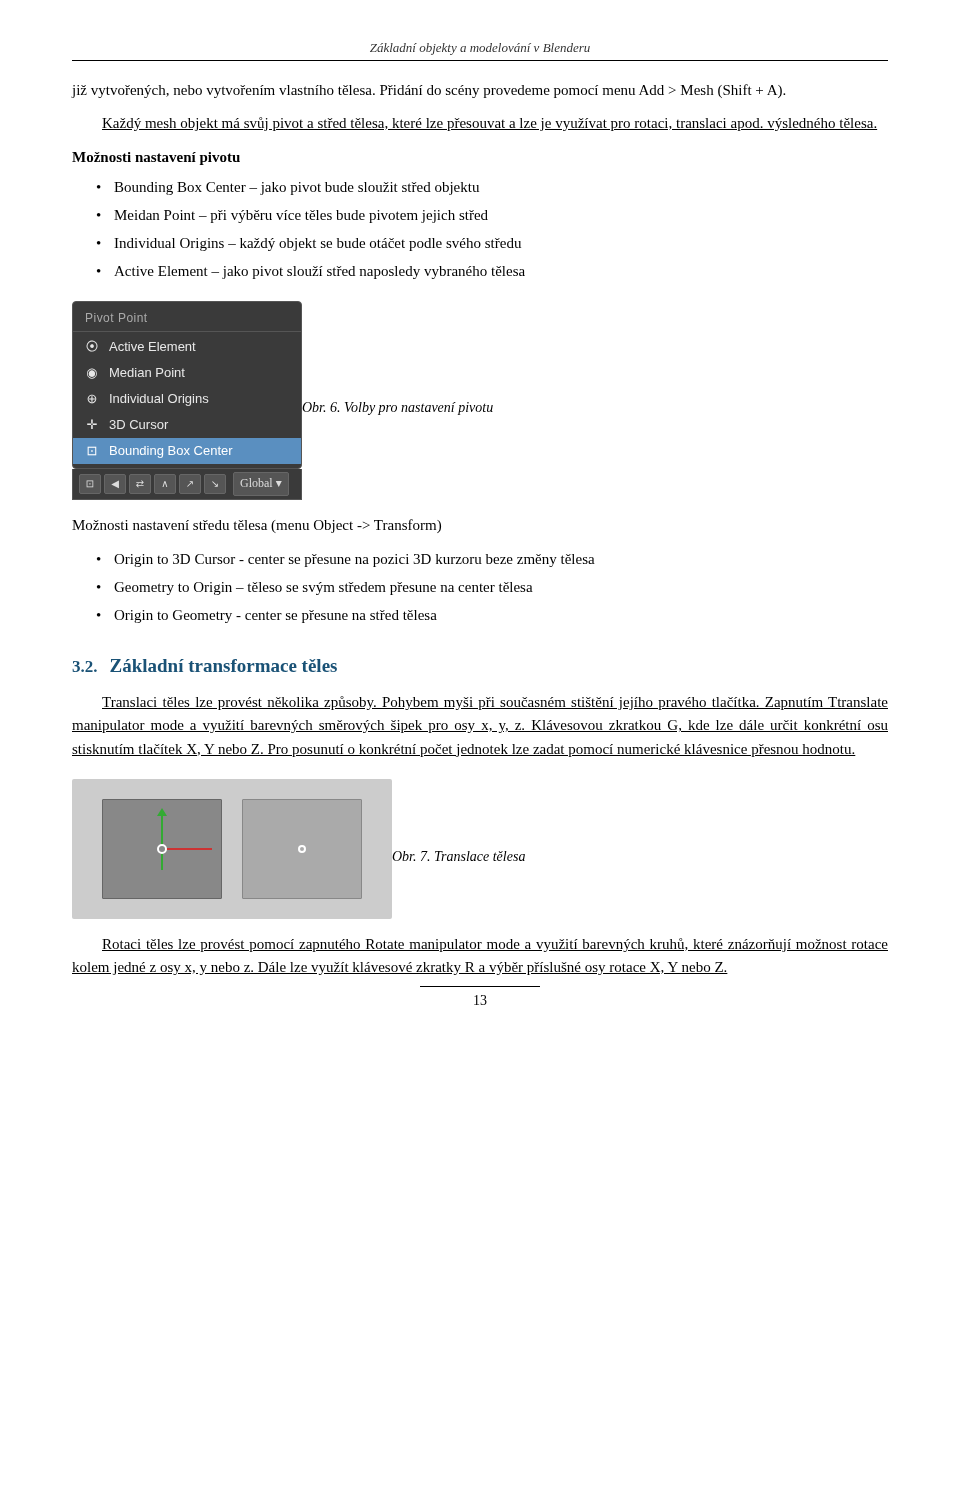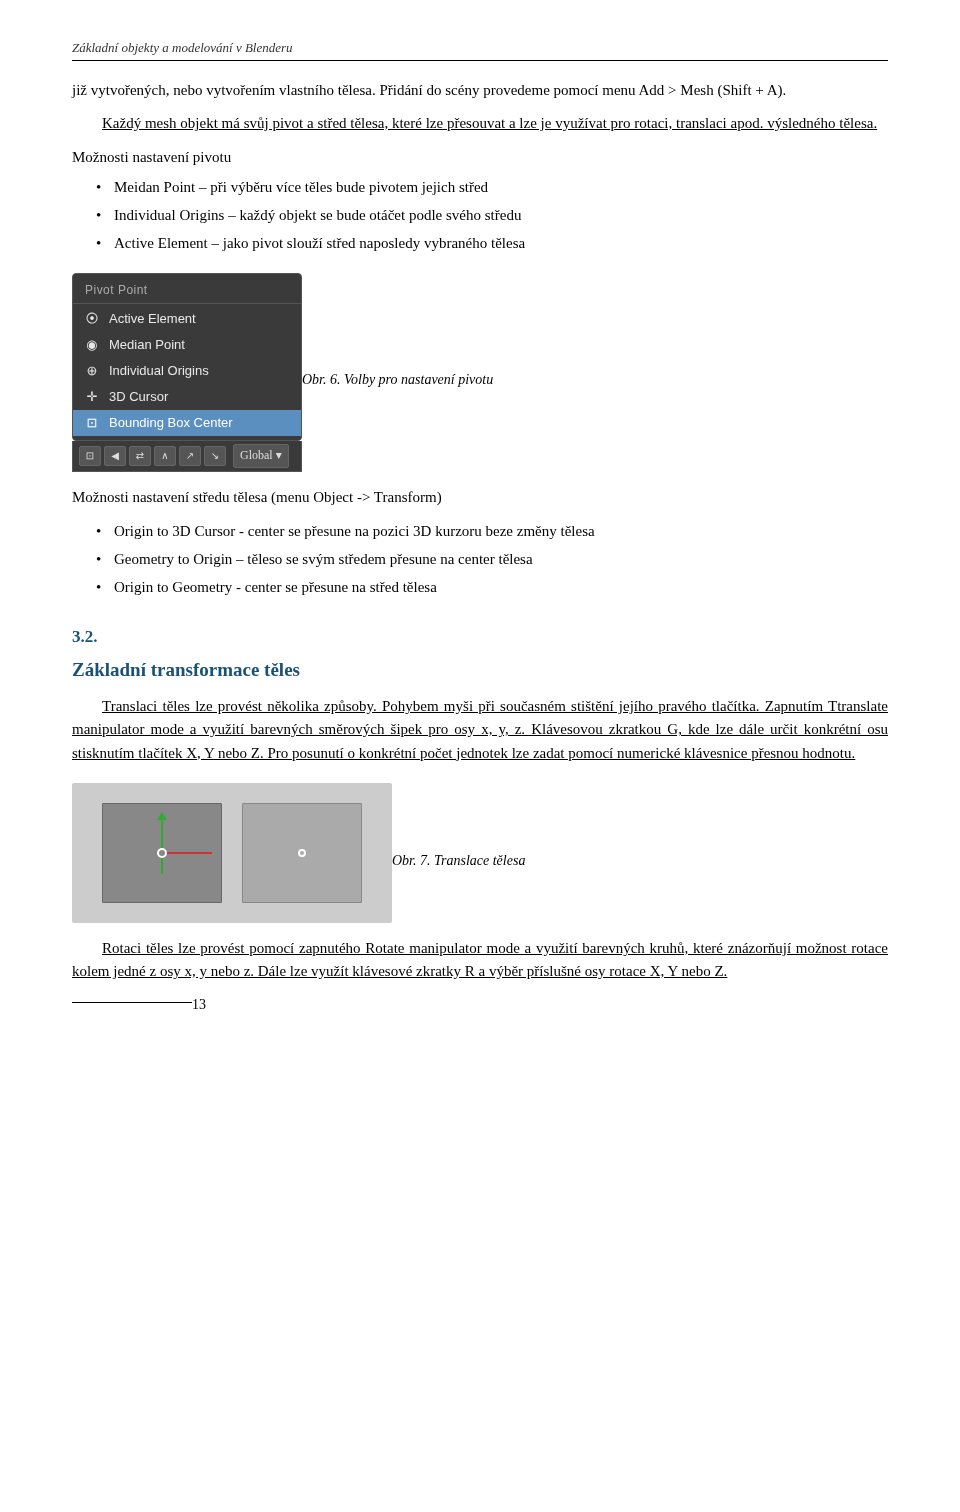--- a/index.html
+++ b/index.html
@@ -10,21 +10,21 @@
       color: #000;
       width: 960px;
       min-height: 1512px;
       position: relative;
     }
     .page {
       padding: 40px 72px 60px 72px;
       position: relative;
     }
     .header {
-      text-align: left;
+      text-align: center;
       font-size: 13px;
       color: #333;
       border-bottom: 1px solid #000;
       padding-bottom: 4px;
       margin-bottom: 18px;
       font-style: italic;
     }
     p {
       margin-bottom: 10px;
       text-align: justify;
@@ -49,21 +49,20 @@
       content: "•";
       position: absolute;
       left: 0;
       top: 0;
     }
     .section-heading {
       display: flex;
       align-items: baseline;
       gap: 12px;
       margin: 28px 0 14px 0;
-      flex-direction: column;
     }
     .section-number {
       font-size: 17px;
       font-weight: bold;
       color: #1a5276;
     }
     .section-title {
       font-size: 19px;
       font-weight: bold;
       color: #1a5276;
@@ -227,34 +226,34 @@
       left: 50%;
       top: 50%;
       transform: translate(-50%, -50%);
     }
     .footer-line {
       position: absolute;
       bottom: 40px;
       left: 72px;
       right: 72px;
       display: flex;
-      flex-direction: row;
+      flex-direction: column;
       align-items: center;
     }
     .footer-divider {
       width: 120px;
       height: 1px;
       background: #000;
       margin-bottom: 6px;
     }
     .footer-page {
       font-size: 14px;
     }
     .možnosti-heading {
-      font-weight: normal;
+      font-weight: bold;
       margin-bottom: 4px;
     }
   </style>
 </head>
 <body>
 
 <div class="page">
 
   <div class="header">
     <span>Základní objekty a modelování v Blenderu</span>
@@ -264,20 +263,21 @@
     již vytvořených, nebo vytvořením vlastního tělesa. Přidání do scény provedeme pomocí menu Add &gt; Mesh (Shift + A).
   </p>
 
   <p class="indent">
     Každý mesh objekt má svůj pivot a střed tělesa, které lze přesouvat a lze je využívat pro rotaci, translaci apod. výsledného tělesa.
   </p>
 
   <p class="možnosti-heading">Možnosti nastavení pivotu</p>
 
   <ul class="bullet-list">
+    <li>Bounding Box Center – jako pivot bude sloužit střed objektu</li>
     <li>Meidan Point – při výběru více těles bude pivotem jejich střed</li>
     <li>Individual Origins – každý objekt se bude otáčet podle svého středu</li>
     <li>Active Element – jako pivot slouží střed naposledy vybraného tělesa</li>
   </ul>
 
   <div class="figure-wrap">
     <div>
       <div class="pivot-menu">
         <div class="pivot-menu-title">Pivot Point</div>
         <div class="pivot-menu-item">

